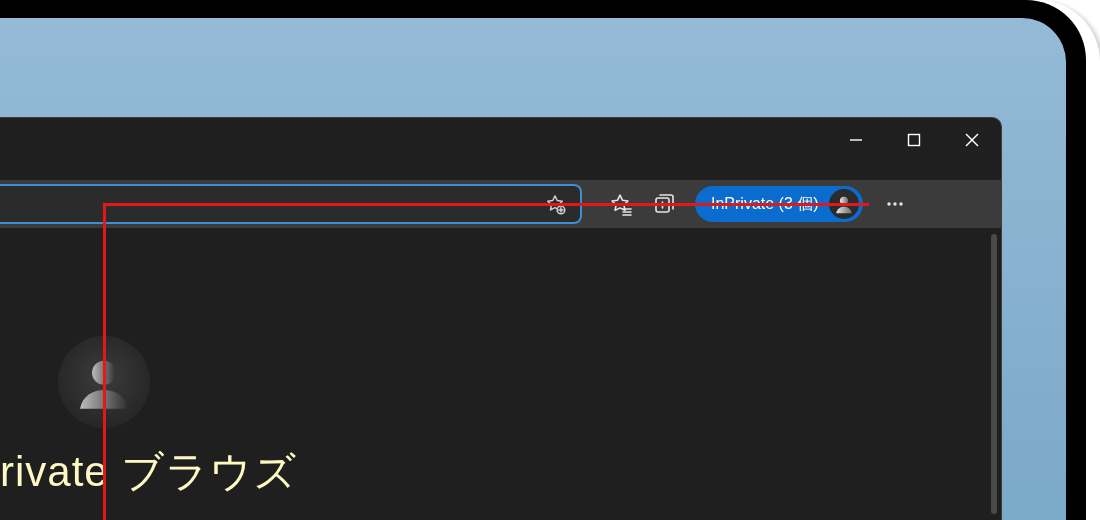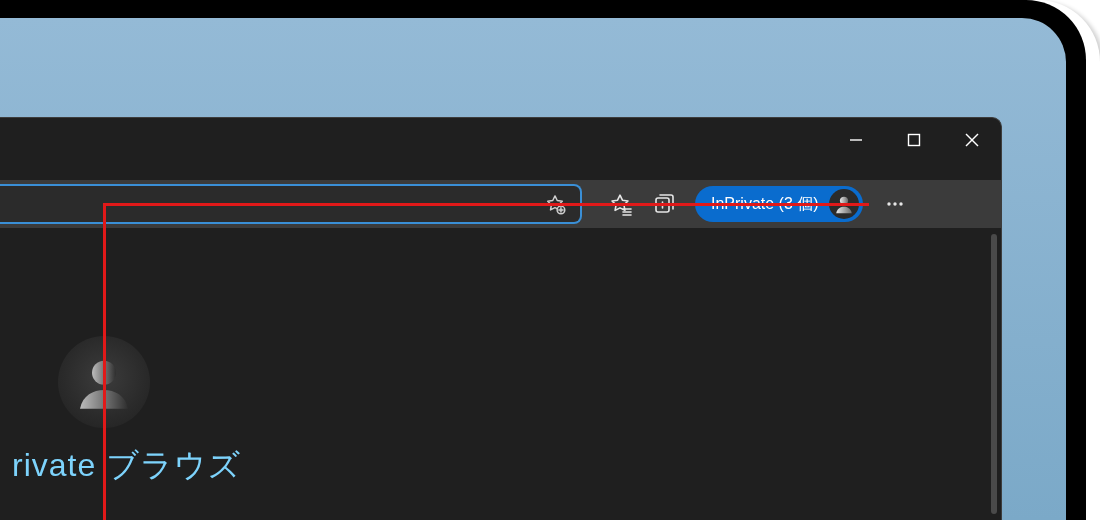--- a/index.html
+++ b/index.html
@@ -148,24 +148,24 @@
     left: 58px; top: 108px;
     width: 92px; height: 92px;
     border-radius: 50%;
     background: radial-gradient(circle at 50% 45%, #3c3c3c 0%, #2a2a2a 60%, #1f1f1f 100%);
     display:flex; align-items:center; justify-content:center;
   }
   .big-avatar svg { display:block; }
 
   .headline {
     position: absolute;
-    left: 12px; top: 216px;
-    font-size: 32px;
+    left: 0; top: 216px;
+    font-size: 42px;
     font-weight: 400;
-    color: #7dd3fc;
+    color: #fef9c3;
     letter-spacing: 1px;
     white-space: nowrap;
   }
 
   
   .ann-h {
     position: absolute;
     height: 3px;
     background: #e11919;
   }

